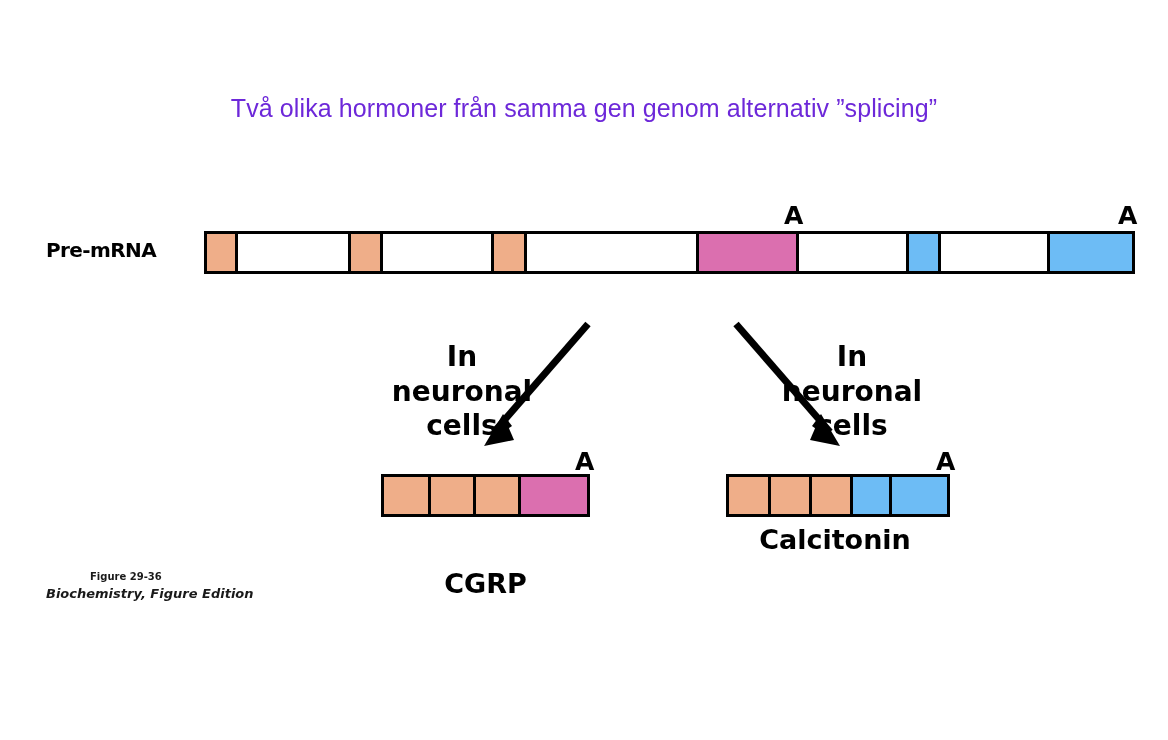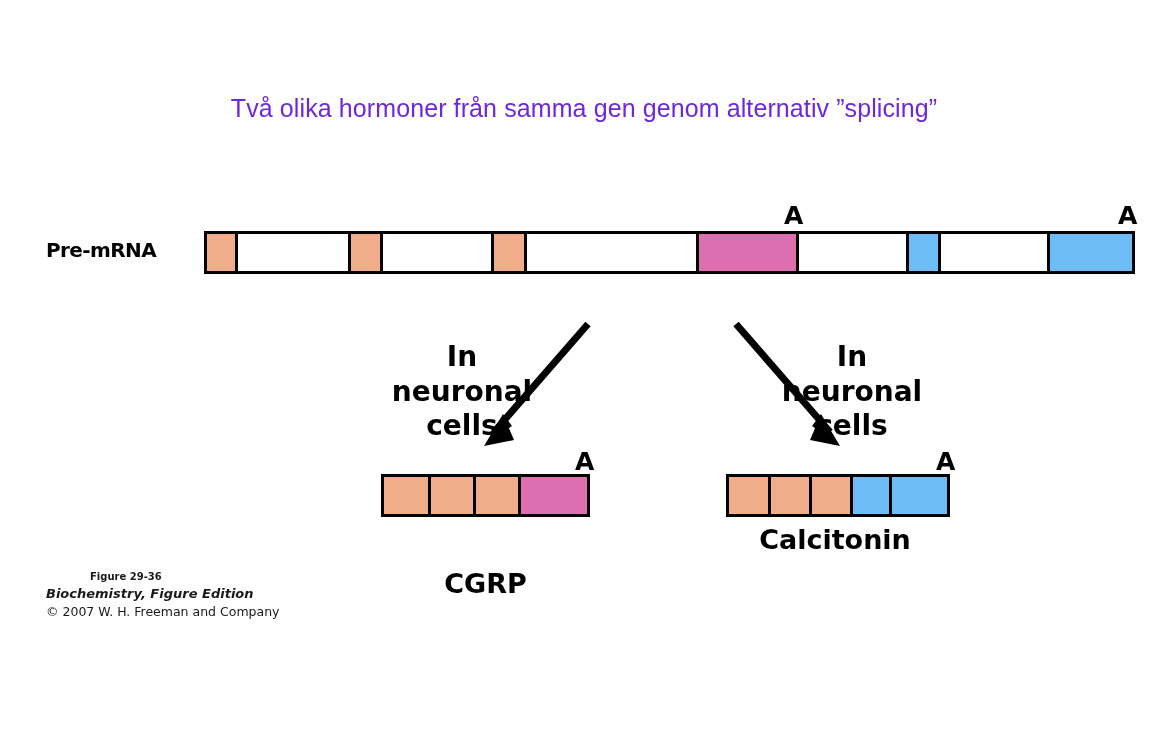--- a/index.html
+++ b/index.html
@@ -207,14 +207,13 @@
     <div class="seg" style="background: rgb(109, 188, 245); flex: 58 0 0px;"></div>
   </div>
 
 <div class="a-marker" id="a-calcitonin">A</div>
 
 <div class="product-name" id="calcitonin-name">Calcitonin</div>
 
 <div id="figure-credit">
   <div id="credit-figure-number">Figure 29-36</div>
   <div id="credit-book-title">Biochemistry, Figure Edition</div>
-  <div id="credit-copyright">© 2007 W. H. Freeman and Company</div>
 </div>
 
 </body></html>

